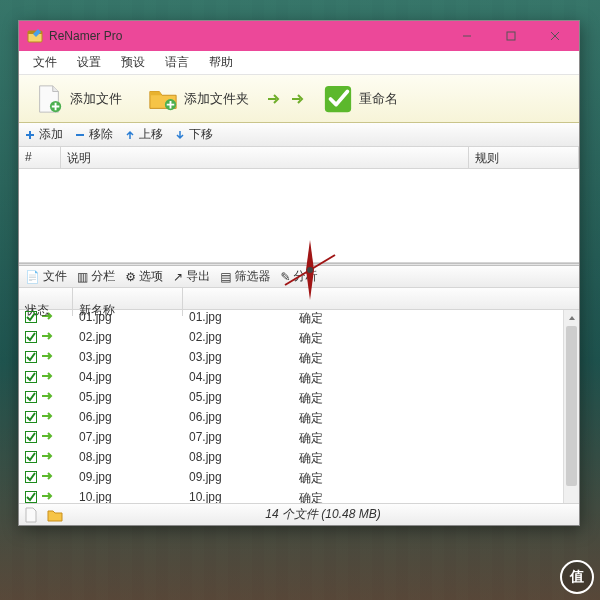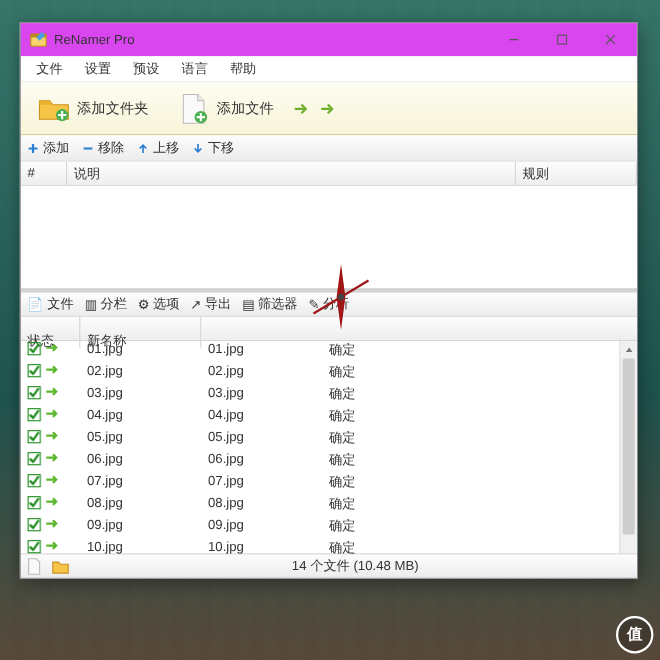--- a/index.html
+++ b/index.html
@@ -1,19 +1,19 @@
 <!DOCTYPE html>
 <html><head>
 <meta charset="utf-8">
 <style>
   * { box-sizing: border-box; font-family: "Microsoft YaHei", "Segoe UI", sans-serif; }
   body { margin: 0; width: 600px; height: 600px; background: linear-gradient(#3a7a6e, #184a48 60%, #6a3a2a); position: relative; overflow: hidden; }
   .bgstripe { position:absolute; inset:0; background:repeating-linear-gradient(90deg,#2f6b5e 0 12px,#2c655a 12px 24px); opacity:.3; }
   .window { position: absolute; left: 18px; top: 20px; width: 562px; height: 506px; background: #fff; border: 1px solid #8a8a8a; box-shadow: 2px 4px 16px rgba(0,0,0,.4); display:flex; flex-direction:column; }
-  .titlebar { height: 30px; display:flex; align-items:center; padding:0 2px 0 8px; background:#d946ef; font-size:12px; color:#333; }
+  .titlebar { height: 30px; display:flex; align-items:center; padding:0 2px 0 8px; background:#ec4899; font-size:12px; color:#333; }
   .titlebar .ticon { width:16px; height:16px; margin-right:6px; }
   .titlebar .spacer { flex:1; }
   .winbtn { width:44px; height:28px; display:flex; align-items:center; justify-content:center; color:#666; }
   .winbtn svg { width:10px; height:10px; }
   .menubar { height:24px; display:flex; align-items:center; gap:4px; padding:0 6px; font-size:12px; color:#333; border-bottom:1px solid #e4e4e4; }
   .menubar span { padding:2px 8px; }
   .toolbar { height:48px; background:linear-gradient(#fefdf2,#f7f4d8); border-bottom:1px solid #c9c48a; display:flex; align-items:center; padding:0 6px; gap:8px; }
   .tbtn { display:flex; align-items:center; gap:6px; padding:4px 8px; font-size:13px; color:#333; border:1px solid transparent; border-radius:2px; }
   .tbtn .ic { width:30px; height:30px; }
   .arrow { width:16px; height:16px; }
@@ -31,21 +31,21 @@
   .tablehead div { border-right:1px solid #d5d5d5; padding:14px 6px; }
   .c0{width:54px}.c1{width:110px}.c2{width:110px}.c3{flex:1}
   .rows { height:calc(100% - 22px); overflow-y:scroll; font-size:12px; color:#333; }
   .row { display:flex; height:20px; align-items:flex-start; }
   .row>div{padding:0 6px;}
   .chk { width:12px; height:12px; border:1px solid #1c8a1c; display:inline-flex; align-items:center; justify-content:center; margin-right:4px; position:relative; top:1px;}
   .chk svg{width:10px;height:10px;}
   .garrow{width:14px;height:10px;display:inline-block;}
   .status { height:22px; border-top:1px solid #d5d5d5; background:linear-gradient(#fdfdfd,#ececec); display:flex; align-items:center; font-size:12px; color:#333; padding:0 4px; gap:8px; }
   .status .ic{width:16px;height:16px;}
-  .status .txt{flex:1; text-align:center;}
+  .status .txt{flex:1; text-align:center;font-style:italic;}
   .scrollbar { position:absolute; right:0; top:22px; bottom:0; width:16px; background:#f0f0f0; border-left:1px solid #ddd; }
   .scrollbar .sbbtn{height:16px;background:#f0f0f0;display:flex;align-items:center;justify-content:center;}
   .scrollbar .thumb{position:absolute;top:16px;left:2px;right:2px;height:160px;background:#cdcdcd;border-radius:2px;}
   .watermark { position:absolute; right:6px; bottom:6px; display:flex; align-items:center; gap:8px; color:#fff; font-weight:600; font-size:20px; }
   .watermark .circ{ width:34px; height:34px; border:2px solid #fff; border-radius:50%; display:flex; align-items:center; justify-content:center; font-size:14px; background:rgba(0,0,0,.2);}
   .clockhand{position:absolute;left:270px;top:230px;width:80px;height:80px;pointer-events:none;}
 </style>
 </head>
 <body>
 <div class="bgstripe"></div>
@@ -80,42 +80,49 @@
     <span>文件</span>
     <span>设置</span>
     <span>预设</span>
     <span>语言</span>
     <span>帮助</span>
   </div>
 
   <div class="toolbar">
     <div class="tbtn">
       <svg class="ic" viewBox="0 0 32 32">
+          <path d="M6 2h14l6 6v22H6z" fill="#fafafa" stroke="#bbb"></path>
+          <path d="M20 2v6h6" fill="#eaeaea" stroke="#bbb"></path>
+          <circle cx="23" cy="24" r="6" fill="#4caf50"></circle>
+          <path d="M23 20v8M19 24h8" stroke="#fff" stroke-width="2"></path>
+        </svg>
+      <span>添加文件</span>
+    </div>
+    <div class="tbtn">
+      <svg class="ic" viewBox="0 0 32 32">
           <path d="M2 8h10l3 4h15v14H2z" fill="#f6c447" stroke="#c98f1d"></path>
           <path d="M2 8h10l3 4H2z" fill="#e8b22f"></path>
           <circle cx="24" cy="22" r="6" fill="#4caf50"></circle>
           <path d="M24 18v8M20 22h8" stroke="#fff" stroke-width="2"></path>
         </svg>
       <span>添加文件夹</span>
     </div>
+    <svg class="arrow" viewBox="0 0 16 16">
+        <path d="M2 8h8M8 4l4 4-4 4" fill="none" stroke="#6fae2a" stroke-width="2"></path>
+      </svg>
+    <svg class="arrow" viewBox="0 0 16 16">
+        <path d="M2 8h8M8 4l4 4-4 4" fill="none" stroke="#6fae2a" stroke-width="2"></path>
+      </svg>
     <div class="tbtn">
       <svg class="ic" viewBox="0 0 32 32">
-          <path d="M6 2h14l6 6v22H6z" fill="#fafafa" stroke="#bbb"></path>
-          <path d="M20 2v6h6" fill="#eaeaea" stroke="#bbb"></path>
-          <circle cx="23" cy="24" r="6" fill="#4caf50"></circle>
-          <path d="M23 20v8M19 24h8" stroke="#fff" stroke-width="2"></path>
-        </svg>
-      <span>添加文件</span>
-    </div>
-    <svg class="arrow" viewBox="0 0 16 16">
-        <path d="M2 8h8M8 4l4 4-4 4" fill="none" stroke="#6fae2a" stroke-width="2"></path>
-      </svg>
-    <svg class="arrow" viewBox="0 0 16 16">
-        <path d="M2 8h8M8 4l4 4-4 4" fill="none" stroke="#6fae2a" stroke-width="2"></path>
-      </svg>
+          <rect x="2" y="2" width="28" height="28" rx="4" fill="#5cb82c"></rect>
+          <path d="M8 16l6 6L26 8" fill="none" stroke="#fff" stroke-width="4" stroke-linecap="round" stroke-linejoin="round"></path>
+        </svg>
+      <span>重命名</span>
+    </div>
   </div>
 
   <div class="rulebar">
     <span>
         <svg class="ic" viewBox="0 0 10 10">
           <path d="M5 1v8M1 5h8" stroke="#2a7dd4" stroke-width="2"></path>
         </svg>
         <span>添加</span>
       </span>
     <span>

